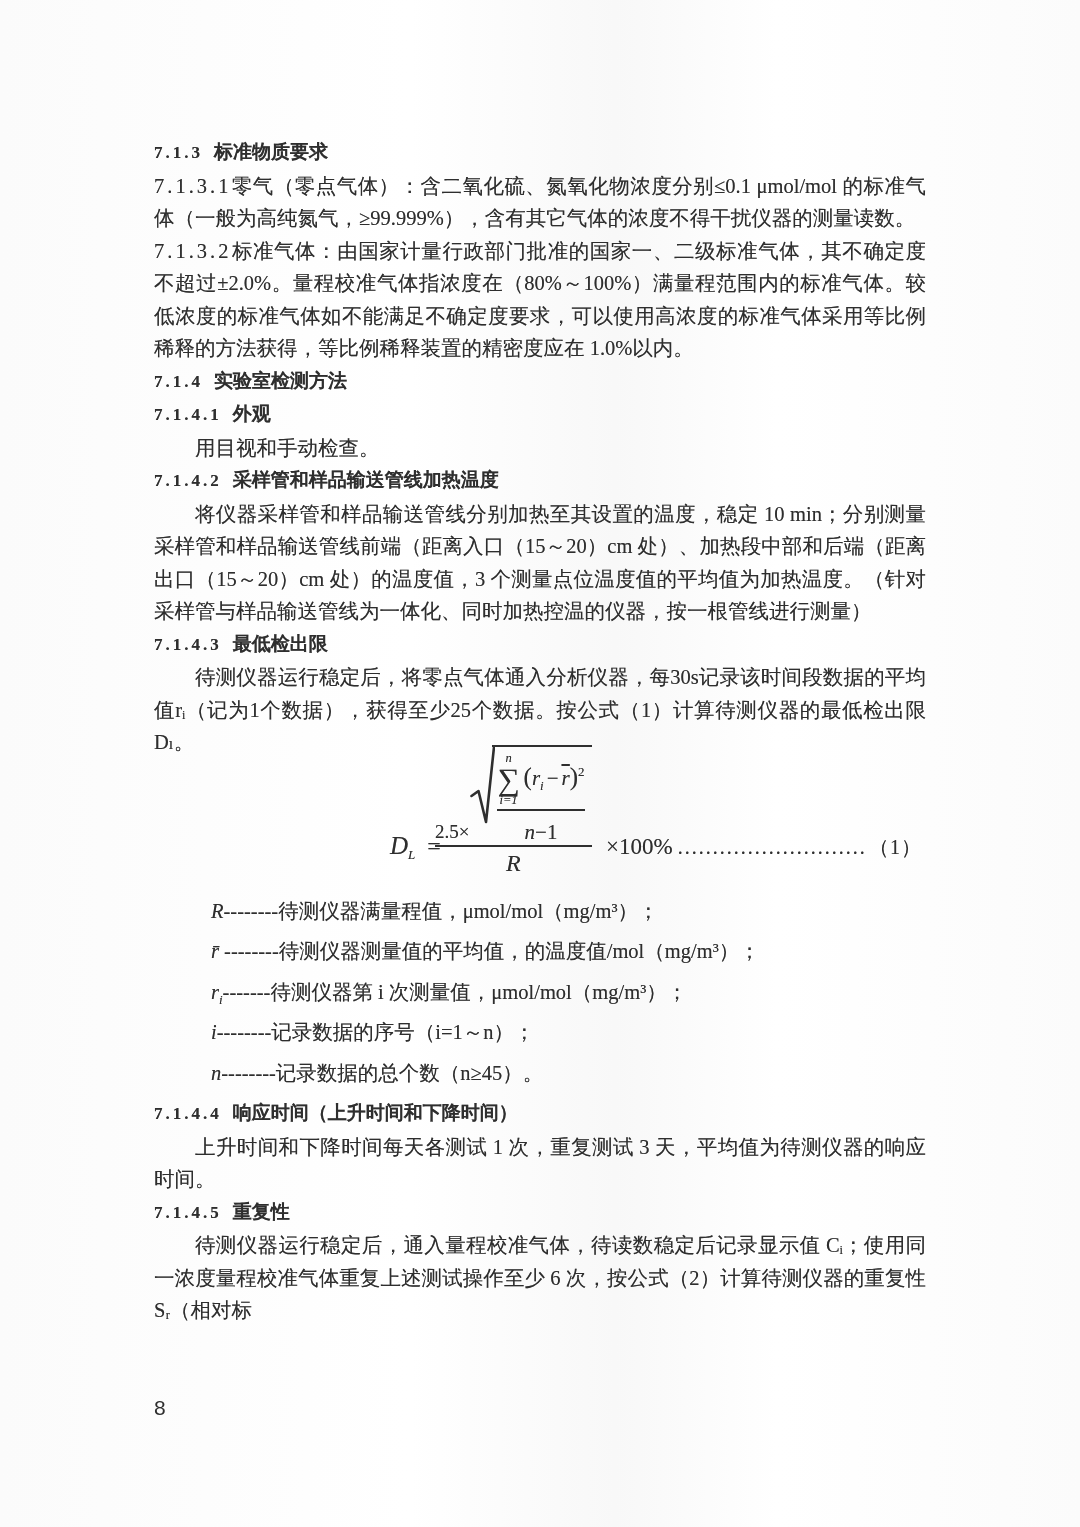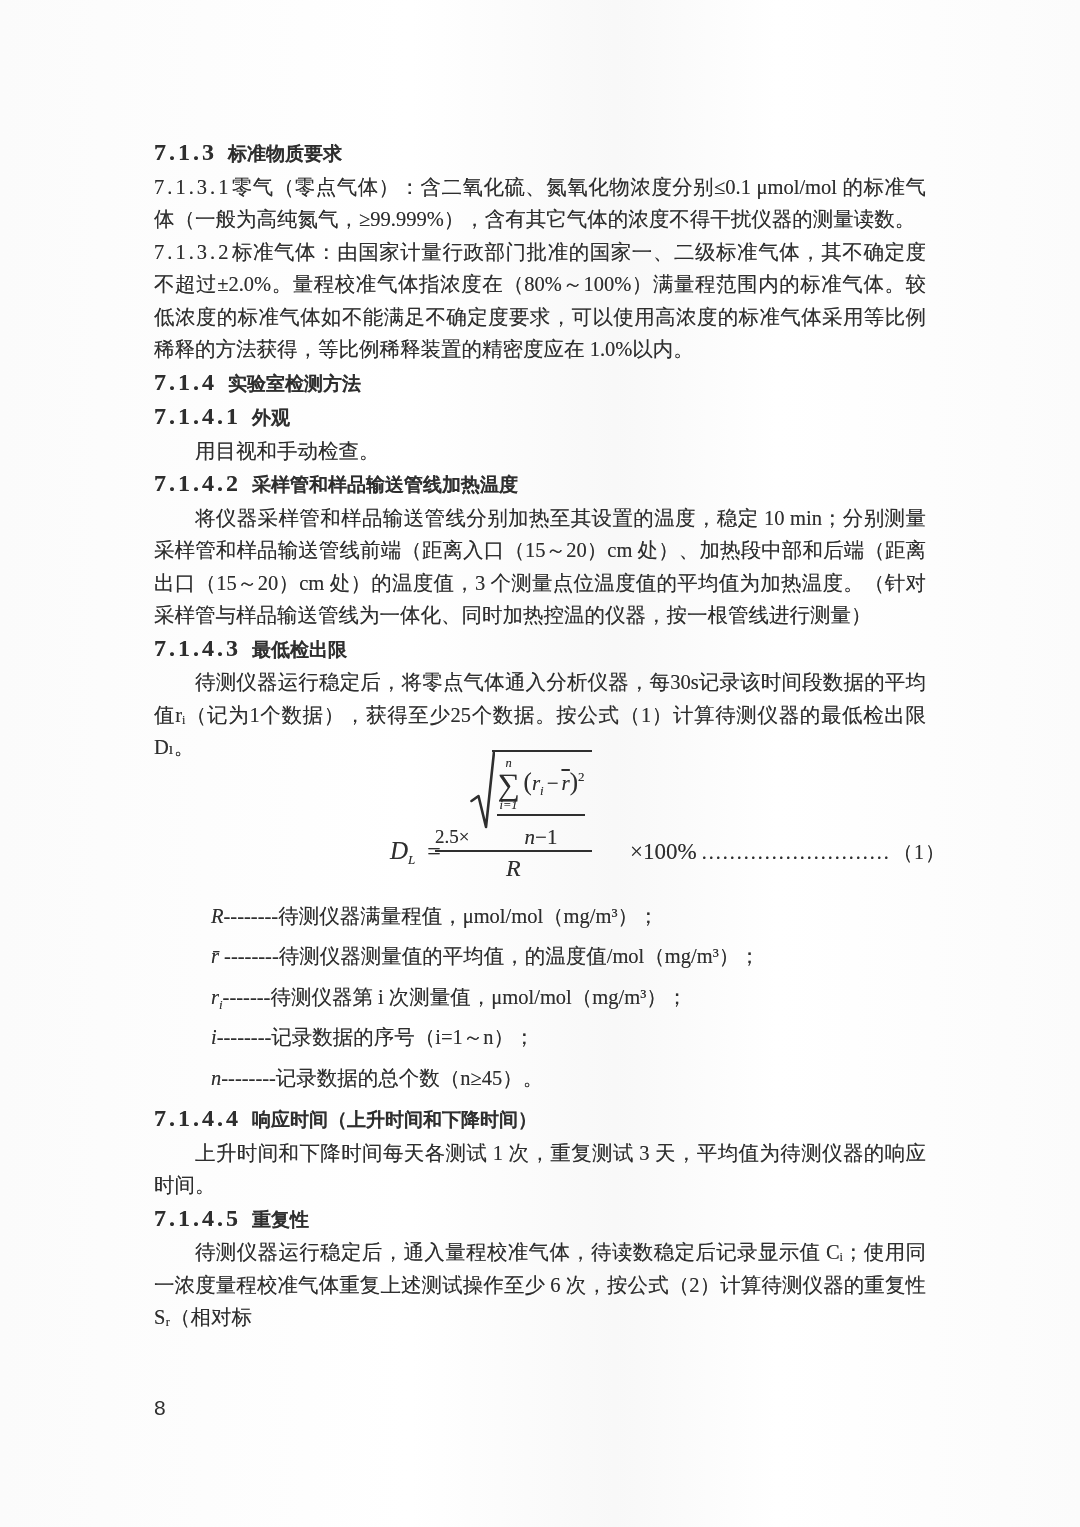--- a/index.html
+++ b/index.html
@@ -23,21 +23,21 @@
     text-shadow:0 0 .6px rgba(45,45,45,.5);
   }
   .heading {
     font-weight:bold;
     font-family:"Liberation Sans","DejaVu Sans",sans-serif;
     font-size:19px;
     text-align:left;
   }
   .h-num {
     font-family:"Liberation Serif","DejaVu Serif",serif;
-    font-size:24px; letter-spacing:3px; margin-right:11px; font-weight:bold;
+    font-size:17px; letter-spacing:3px; margin-right:11px; font-weight:bold;
   }
   .para { }
   .indent { text-indent:41px; }
   .p-num { letter-spacing:3px; white-space:nowrap; }
 
   
   .formula-area { position:relative; height:136px; text-align:left; }
   .f-var { font-style:italic; }
   .f-sub { font-size:13px; font-style:italic; vertical-align:-5px; }
   .f-sup { font-size:13px; vertical-align:9px; font-style:normal; }
@@ -55,21 +55,21 @@
   .f-inum { display:flex; align-items:center; }
   .f-sum { display:flex; flex-direction:column; align-items:center; margin-right:4px; }
   .f-slim { font-size:12.5px; line-height:13px; font-style:italic; }
   .f-sigma { font-size:31px; line-height:29px; font-style:normal; }
   .f-term { font-size:21px; line-height:30px; font-style:italic; white-space:nowrap; }
   .f-paren { font-size:25px; font-style:normal; }
   .f-op { font-style:normal; padding:0 3px; }
   .f-rbar { text-decoration:overline; }
   .f-iden { align-self:stretch; text-align:center; border-top:2px solid #2f2f2f; margin-top:2px; padding-top:8px; font-size:21px; line-height:26px; }
   .f-iden .n-rest { font-style:normal; }
-  .f-tail { position:absolute; left:476px; top:74px; width:316px; display:flex; align-items:baseline; font-size:23px; line-height:28px; }
+  .f-tail { position:absolute; left:452px; top:74px; width:316px; display:flex; align-items:baseline; font-size:23px; line-height:28px; }
   .f-times { white-space:nowrap; }
   .f-dots { flex:1 1 auto; overflow:hidden; white-space:nowrap; font-size:20px; letter-spacing:2px; margin:0 5px; }
   .f-eqno { font-size:20px; white-space:nowrap; letter-spacing:1px; }
 
   
   .where-row { display:flex; align-items:baseline; }
   .where-label { flex:none; white-space:nowrap; }
   .where-indent { flex:none; width:57px; }
   .where-sym { flex:none; font-style:italic; white-space:nowrap; }
   .where-desc { white-space:pre-wrap; }

